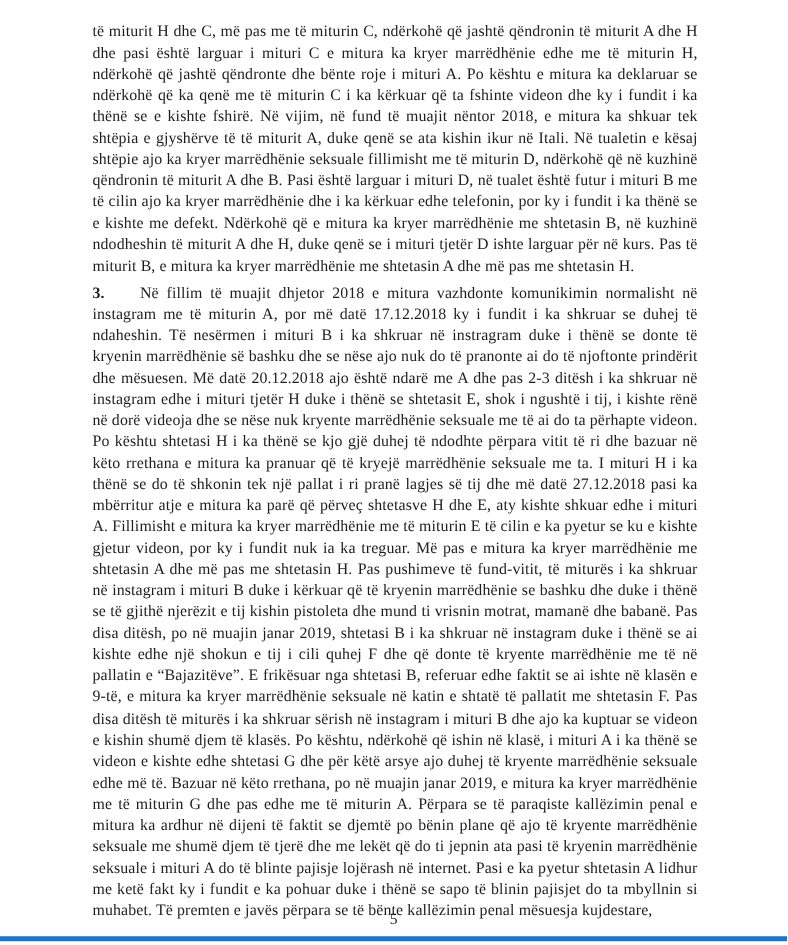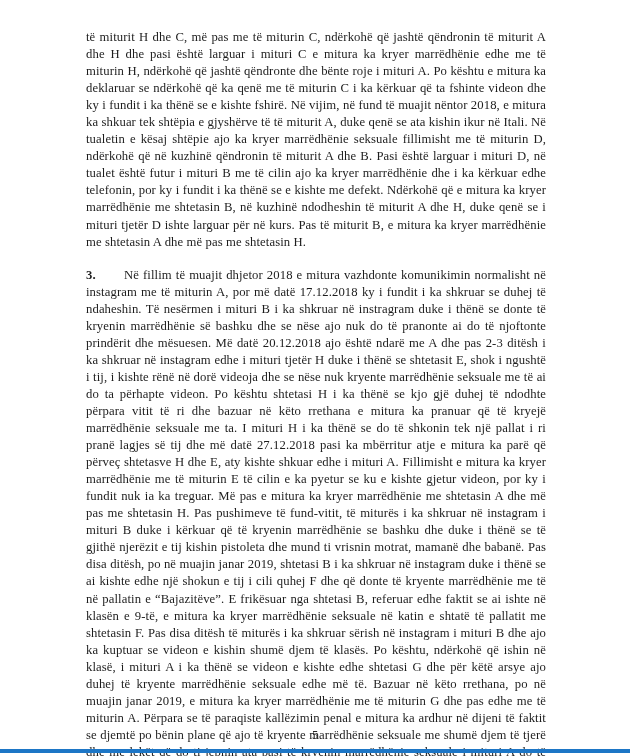--- a/index.html
+++ b/index.html
@@ -20,21 +20,21 @@
     left: 70px;
     top: 13px;
     width: 492px;
     text-align: justify;
     font-size: 12.7px;
     line-height: 17.05px;
     color: #1d1d1d;
     letter-spacing: 0.1px;
   }
   .para {
-    margin: 16px;
+    margin: 4px;
     padding: 0;
   }
   .para-num {
     display: inline-block;
     width: 38px;
     font-weight: bold;
   }
   .page-number {
     position: absolute;
     top: 728px;

